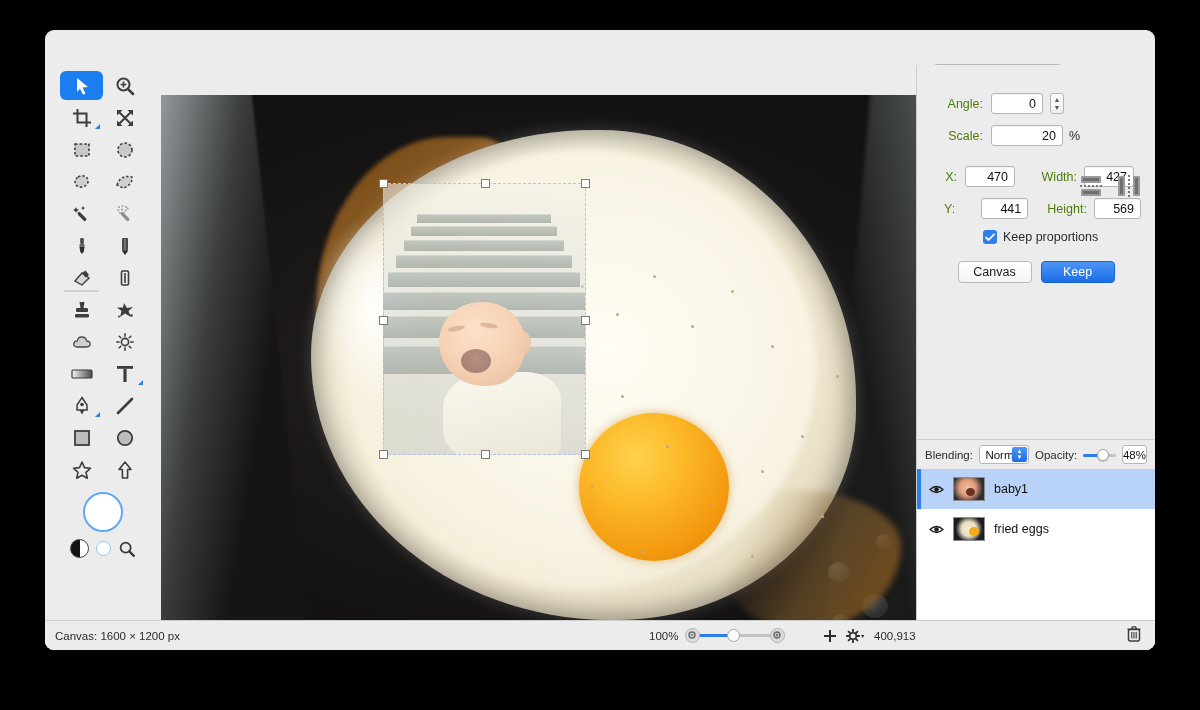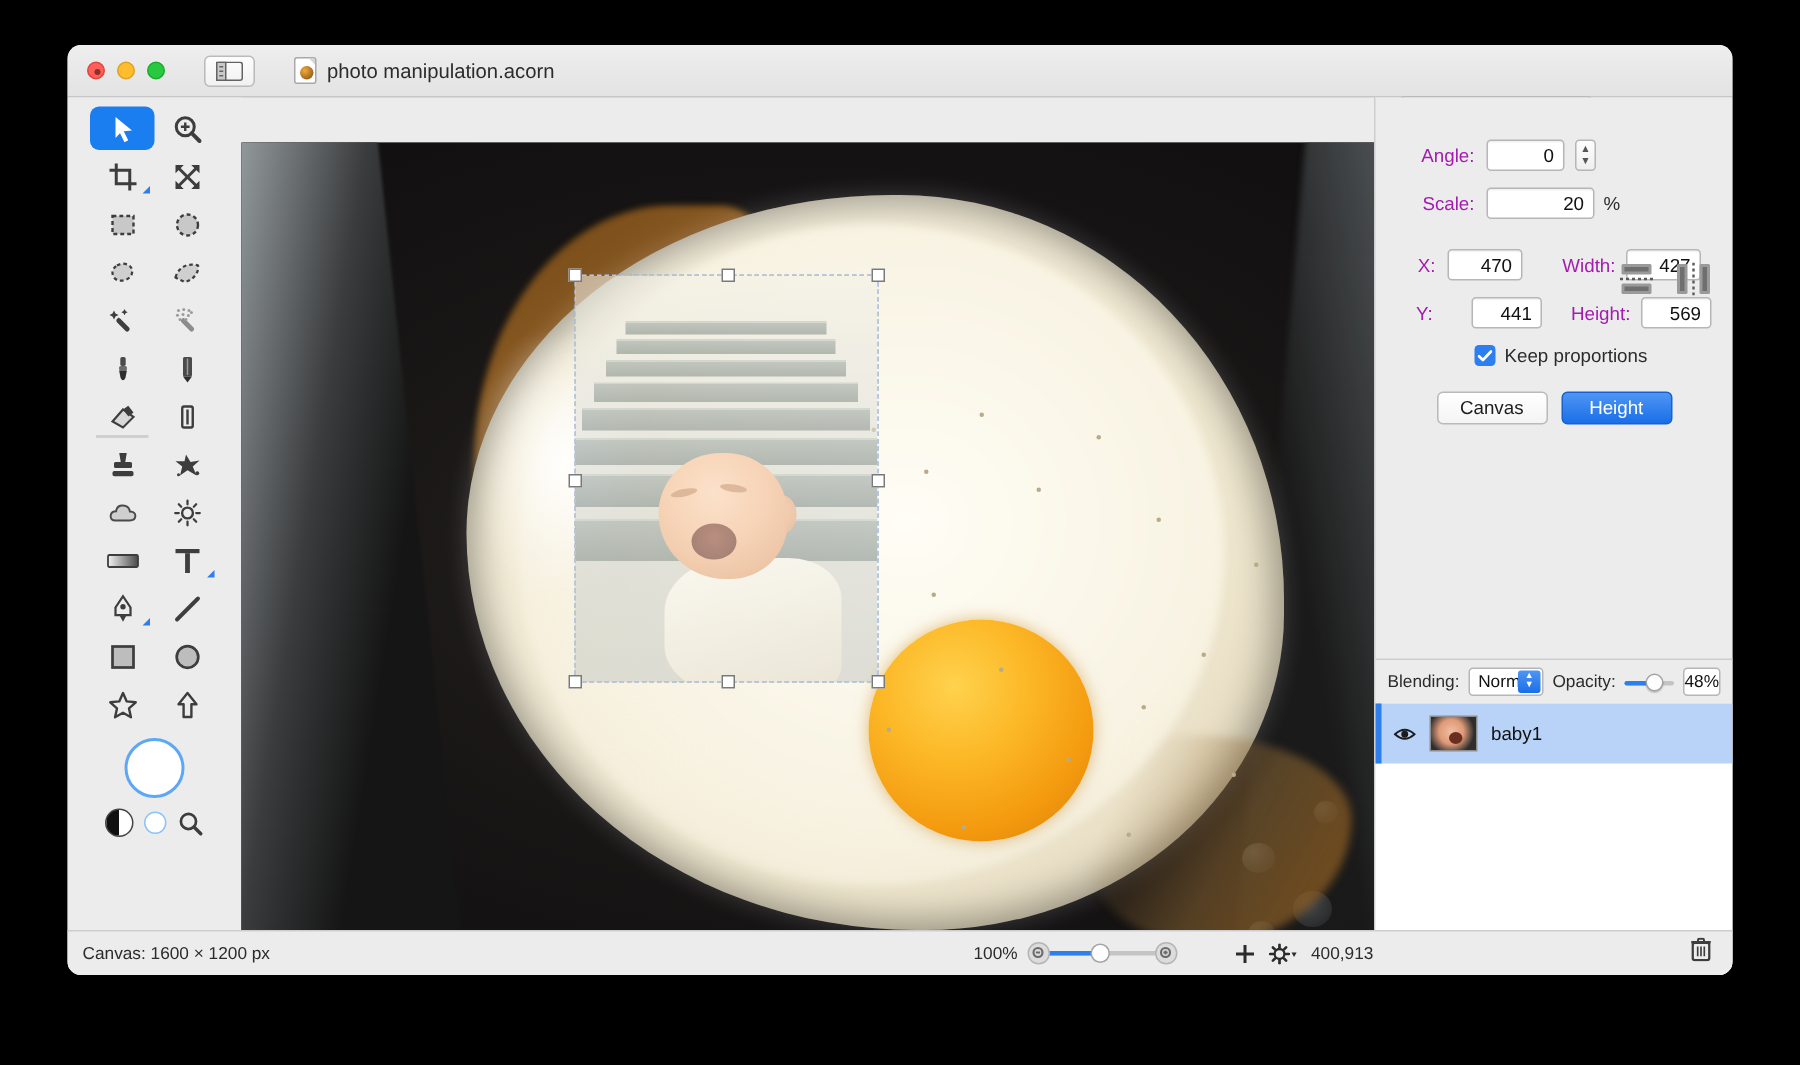--- a/index.html
+++ b/index.html
@@ -223,21 +223,21 @@
     position:absolute; width:9px; height:9px;
     background:#fff; border:1px solid #7a7a7a;
   }
   
   .inspector {
     position:absolute; right:0; top:35px; width:239px; bottom:0;
     background:#ececec; border-left:1px solid #cdcdcd;
   }
   .transform-pane { padding: 28px 14px 0 14px; }
   .frow { display:flex; align-items:center; margin-bottom:11px; }
-  .flabel { font-size:12.5px; color:#a21caf; text-align:right; }
+  .flabel { font-size:12.5px; color:#4d7c0f; text-align:right; }
   .num {
     height:21px; border:1px solid #b6b6b6; border-radius:3px;
     background:#fff; font-size:12.5px; color:#111;
     display:flex; align-items:center; justify-content:flex-end;
     padding-right:6px; box-shadow: inset 0 1px 1px rgba(0,0,0,.06);
   }
   .stepper {
     margin-left:7px; width:14px; height:21px;
     border:1px solid #b6b6b6; border-radius:3px;
     background: linear-gradient(#fdfdfd,#efefef);
@@ -328,40 +328,20 @@
           display:flex; align-items:center; justify-content:center; position:absolute; top:0; }
   .layer-tools { position:absolute; left:778px; display:flex; align-items:center; gap:9px; }
   .count { font-size:11.5px; color:#2b2b2b; }
   .trash { position:absolute; right:14px; }
 </style>
 </head>
 <body>
 
 <div class="window">
 
-  <div class="titlebar">
-    <div class="lights">
-      <div class="light l-red"></div>
-      <div class="light l-yellow"></div>
-      <div class="light l-green"></div>
-    </div>
-    <div class="sidebar-toggle">
-      <svg width="18" height="13" viewBox="0 0 18 13">
-        <rect x="0.5" y="0.5" width="17" height="12" rx="1.5" fill="none" stroke="#636363"></rect>
-        <rect x="0.5" y="0.5" width="6" height="12" fill="#c9c9c9" stroke="#636363"></rect>
-        <line x1="2.2" y1="3.5" x2="4.8" y2="3.5" stroke="#636363"></line>
-        <line x1="2.2" y1="6.5" x2="4.8" y2="6.5" stroke="#636363"></line>
-        <line x1="2.2" y1="9.5" x2="4.8" y2="9.5" stroke="#636363"></line>
-      </svg>
-    </div>
-    <div class="doc-title">
-      <div class="doc-icon"></div>
-      <span>photo manipulation.acorn</span>
-    </div>
-  </div>
 
   <div class="seg">
     <div>
       <svg width="19" height="15" viewBox="0 0 19 15">
         <rect x="1" y="1" width="12" height="3.2" rx="1" fill="#5a5a5a"></rect>
         <rect x="5.6" y="3.6" width="2.8" height="9.5" rx="1" fill="#5a5a5a"></rect>
         <circle cx="15.2" cy="11.5" r="1.7" fill="#5a5a5a"></circle>
         <rect x="14.3" y="1" width="1.9" height="7.2" rx="0.9" fill="#5a5a5a"></rect>
       </svg>
     </div>
@@ -701,21 +681,21 @@
         <div class="chkbox">
           <svg width="10" height="9" viewBox="0 0 10 9">
             <path d="M1 4.5 L3.6 7 L9 1.3" fill="none" stroke="#fff" stroke-width="1.8" stroke-linecap="round" stroke-linejoin="round"></path>
           </svg>
         </div>
         <span>Keep proportions</span>
       </div>
 
       <div class="btnrow">
         <div class="btn">Canvas</div>
-        <div class="btn primary">Height</div>
+        <div class="btn primary">Keep</div>
       </div>
     </div>
 
     <div class="layers-head">
       <span class="lbl">Blending:</span>
       <div class="select">
         <span>Normal</span>
         <span class="arrowbox">
             <i>▲</i>
             <i>▼</i>
@@ -731,20 +711,28 @@
     </div>
 
     <div class="layers-list">
       <div class="layer active">
         <svg width="15" height="11" viewBox="0 0 15 11">
           <path d="M1 5.5 Q7.5 -0.5 14 5.5 Q7.5 11.5 1 5.5 Z" fill="none" stroke="#1c1c1c" stroke-width="1.3"></path>
           <circle cx="7.5" cy="5.5" r="2.3" fill="#1c1c1c"></circle>
         </svg>
         <div class="thumb baby"></div>
         <span class="lname">baby1</span>
+      </div>
+      <div class="layer">
+        <svg width="15" height="11" viewBox="0 0 15 11">
+          <path d="M1 5.5 Q7.5 -0.5 14 5.5 Q7.5 11.5 1 5.5 Z" fill="none" stroke="#1c1c1c" stroke-width="1.3"></path>
+          <circle cx="7.5" cy="5.5" r="2.3" fill="#1c1c1c"></circle>
+        </svg>
+        <div class="thumb egg"></div>
+        <span class="lname">fried eggs</span>
       </div>
     </div>
   </div>
 
   <div class="statusbar">
     <span class="canvas-size">Canvas: 1600 × 1200 px</span>
 
     <div class="zoom-group">
       <span class="zoom-pct">100%</span>
       <div class="zslider">

